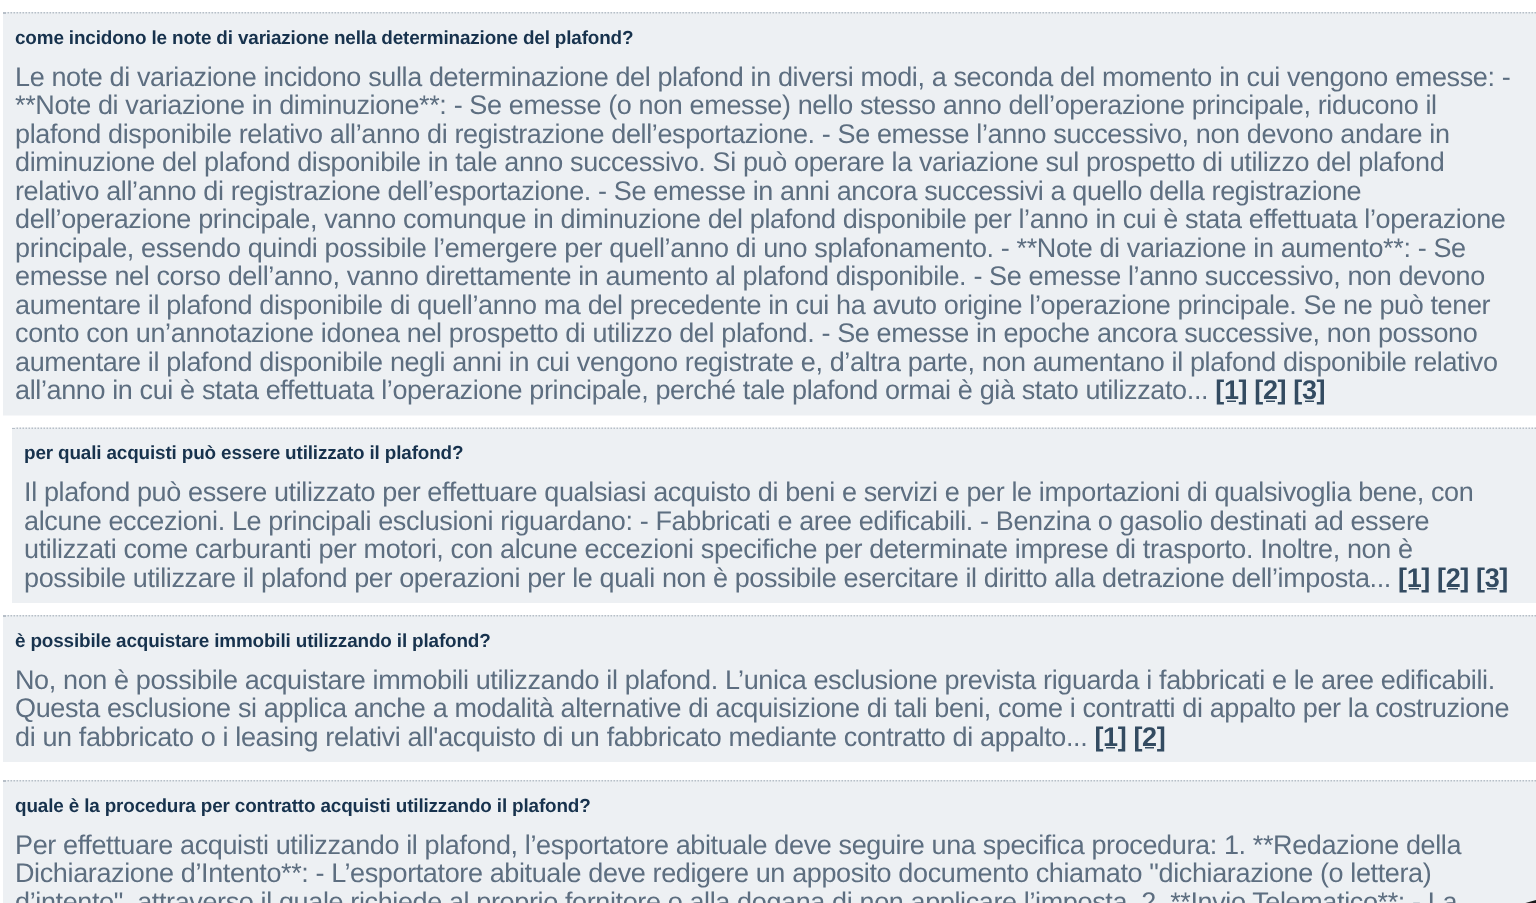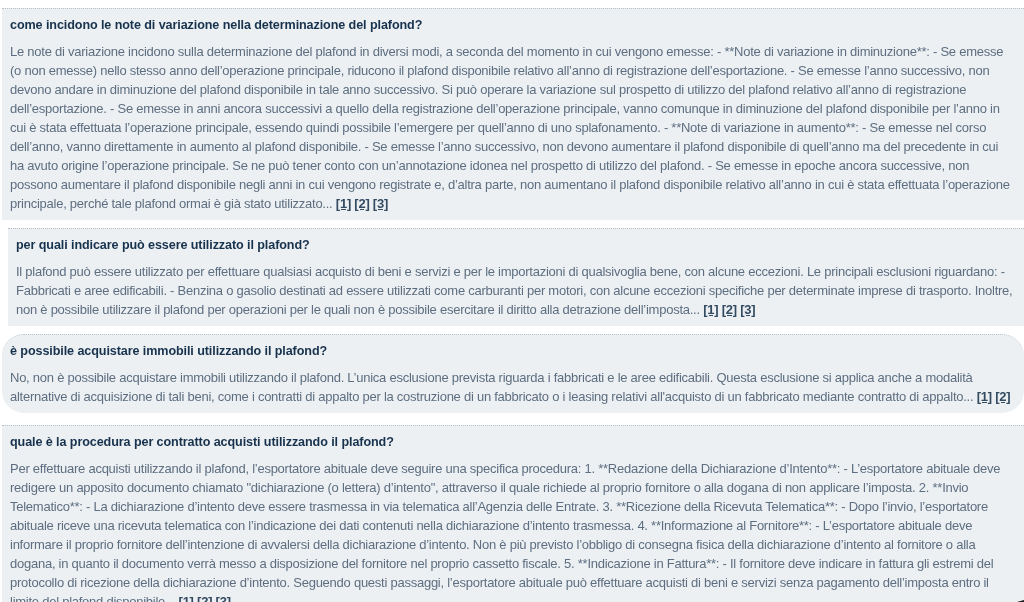--- a/index.html
+++ b/index.html
@@ -21,32 +21,31 @@
     background: var(--card_bg, #edf0f3);
     border-top: 1px dotted var(--card_border, #b7bfc8);
     padding: 9px 10px 7px 8px;
     margin: 0 0 8px 0;
   }
   section.card.indent {
     margin-left: 6px;
   }
   section.card.gap-lg {
     margin-bottom: 12px;
-    border-radius: 22px;
   }
   h2.q {
     margin: 0 0 10px 0;
     font-size: 12.6px;
     font-weight: 700;
     letter-spacing: -0.1px;
     color: var(--question_color, #17324d);
   }
   p.a {
     margin: 0;
-    font-size: 13px;
+    font-size: 18px;
     line-height: 19px;
     letter-spacing: -0.25px;
     color: var(--answer_color, #5d6e80);
     text-align: left;
   }
   a.cite {
     color: var(--link_color, #334b61);
     font-weight: 600;
     text-decoration: underline;
     cursor: pointer;
@@ -71,21 +70,21 @@
   <section class="card">
     <h2 class="q">come incidono le note di variazione nella determinazione del plafond?</h2>
     <p class="a"><span>Le note di variazione incidono sulla determinazione del plafond in diversi modi, a seconda del momento in cui vengono emesse: - **Note di variazione in diminuzione**: - Se emesse (o non emesse) nello stesso anno dell’operazione principale, riducono il plafond disponibile relativo all’anno di registrazione dell’esportazione. - Se emesse l’anno successivo, non devono andare in diminuzione del plafond disponibile in tale anno successivo. Si può operare la variazione sul prospetto di utilizzo del plafond relativo all’anno di registrazione dell’esportazione. - Se emesse in anni ancora successivi a quello della registrazione dell’operazione principale, vanno comunque in diminuzione del plafond disponibile per l’anno in cui è stata effettuata l’operazione principale, essendo quindi possibile l’emergere per quell’anno di uno splafonamento. - **Note di variazione in aumento**: - Se emesse nel corso dell’anno, vanno direttamente in aumento al plafond disponibile. - Se emesse l’anno successivo, non devono aumentare il plafond disponibile di quell’anno ma del precedente in cui ha avuto origine l’operazione principale. Se ne può tener conto con un’annotazione idonea nel prospetto di utilizzo del plafond. - Se emesse in epoche ancora successive, non possono aumentare il plafond disponibile negli anni in cui vengono registrate e, d’altra parte, non aumentano il plafond disponibile relativo all’anno in cui è stata effettuata l’operazione principale, perché tale plafond ormai è già stato utilizzato...</span>
       <a class="cite">[1]</a>
       <a class="cite">[2]</a>
       <a class="cite">[3]</a>
     </p>
   </section>
 
   <section class="card indent">
-    <h2 class="q">per quali indicare può essere utilizzato il plafond?</h2>
+    <h2 class="q">per quali acquisti può essere utilizzato il plafond?</h2>
     <p class="a"><span>Il plafond può essere utilizzato per effettuare qualsiasi acquisto di beni e servizi e per le importazioni di qualsivoglia bene, con alcune eccezioni. Le principali esclusioni riguardano: - Fabbricati e aree edificabili. - Benzina o gasolio destinati ad essere utilizzati come carburanti per motori, con alcune eccezioni specifiche per determinate imprese di trasporto. Inoltre, non è possibile utilizzare il plafond per operazioni per le quali non è possibile esercitare il diritto alla detrazione dell’imposta...</span>
       <a class="cite">[1]</a>
       <a class="cite">[2]</a>
       <a class="cite">[3]</a>
     </p>
   </section>
 
   <section class="card gap-lg">
     <h2 class="q">è possibile acquistare immobili utilizzando il plafond?</h2>
     <p class="a"><span>No, non è possibile acquistare immobili utilizzando il plafond. L’unica esclusione prevista riguarda i fabbricati e le aree edificabili. Questa esclusione si applica anche a modalità alternative di acquisizione di tali beni, come i contratti di appalto per la costruzione di un fabbricato o i leasing relativi all'acquisto di un fabbricato mediante contratto di appalto...</span>

